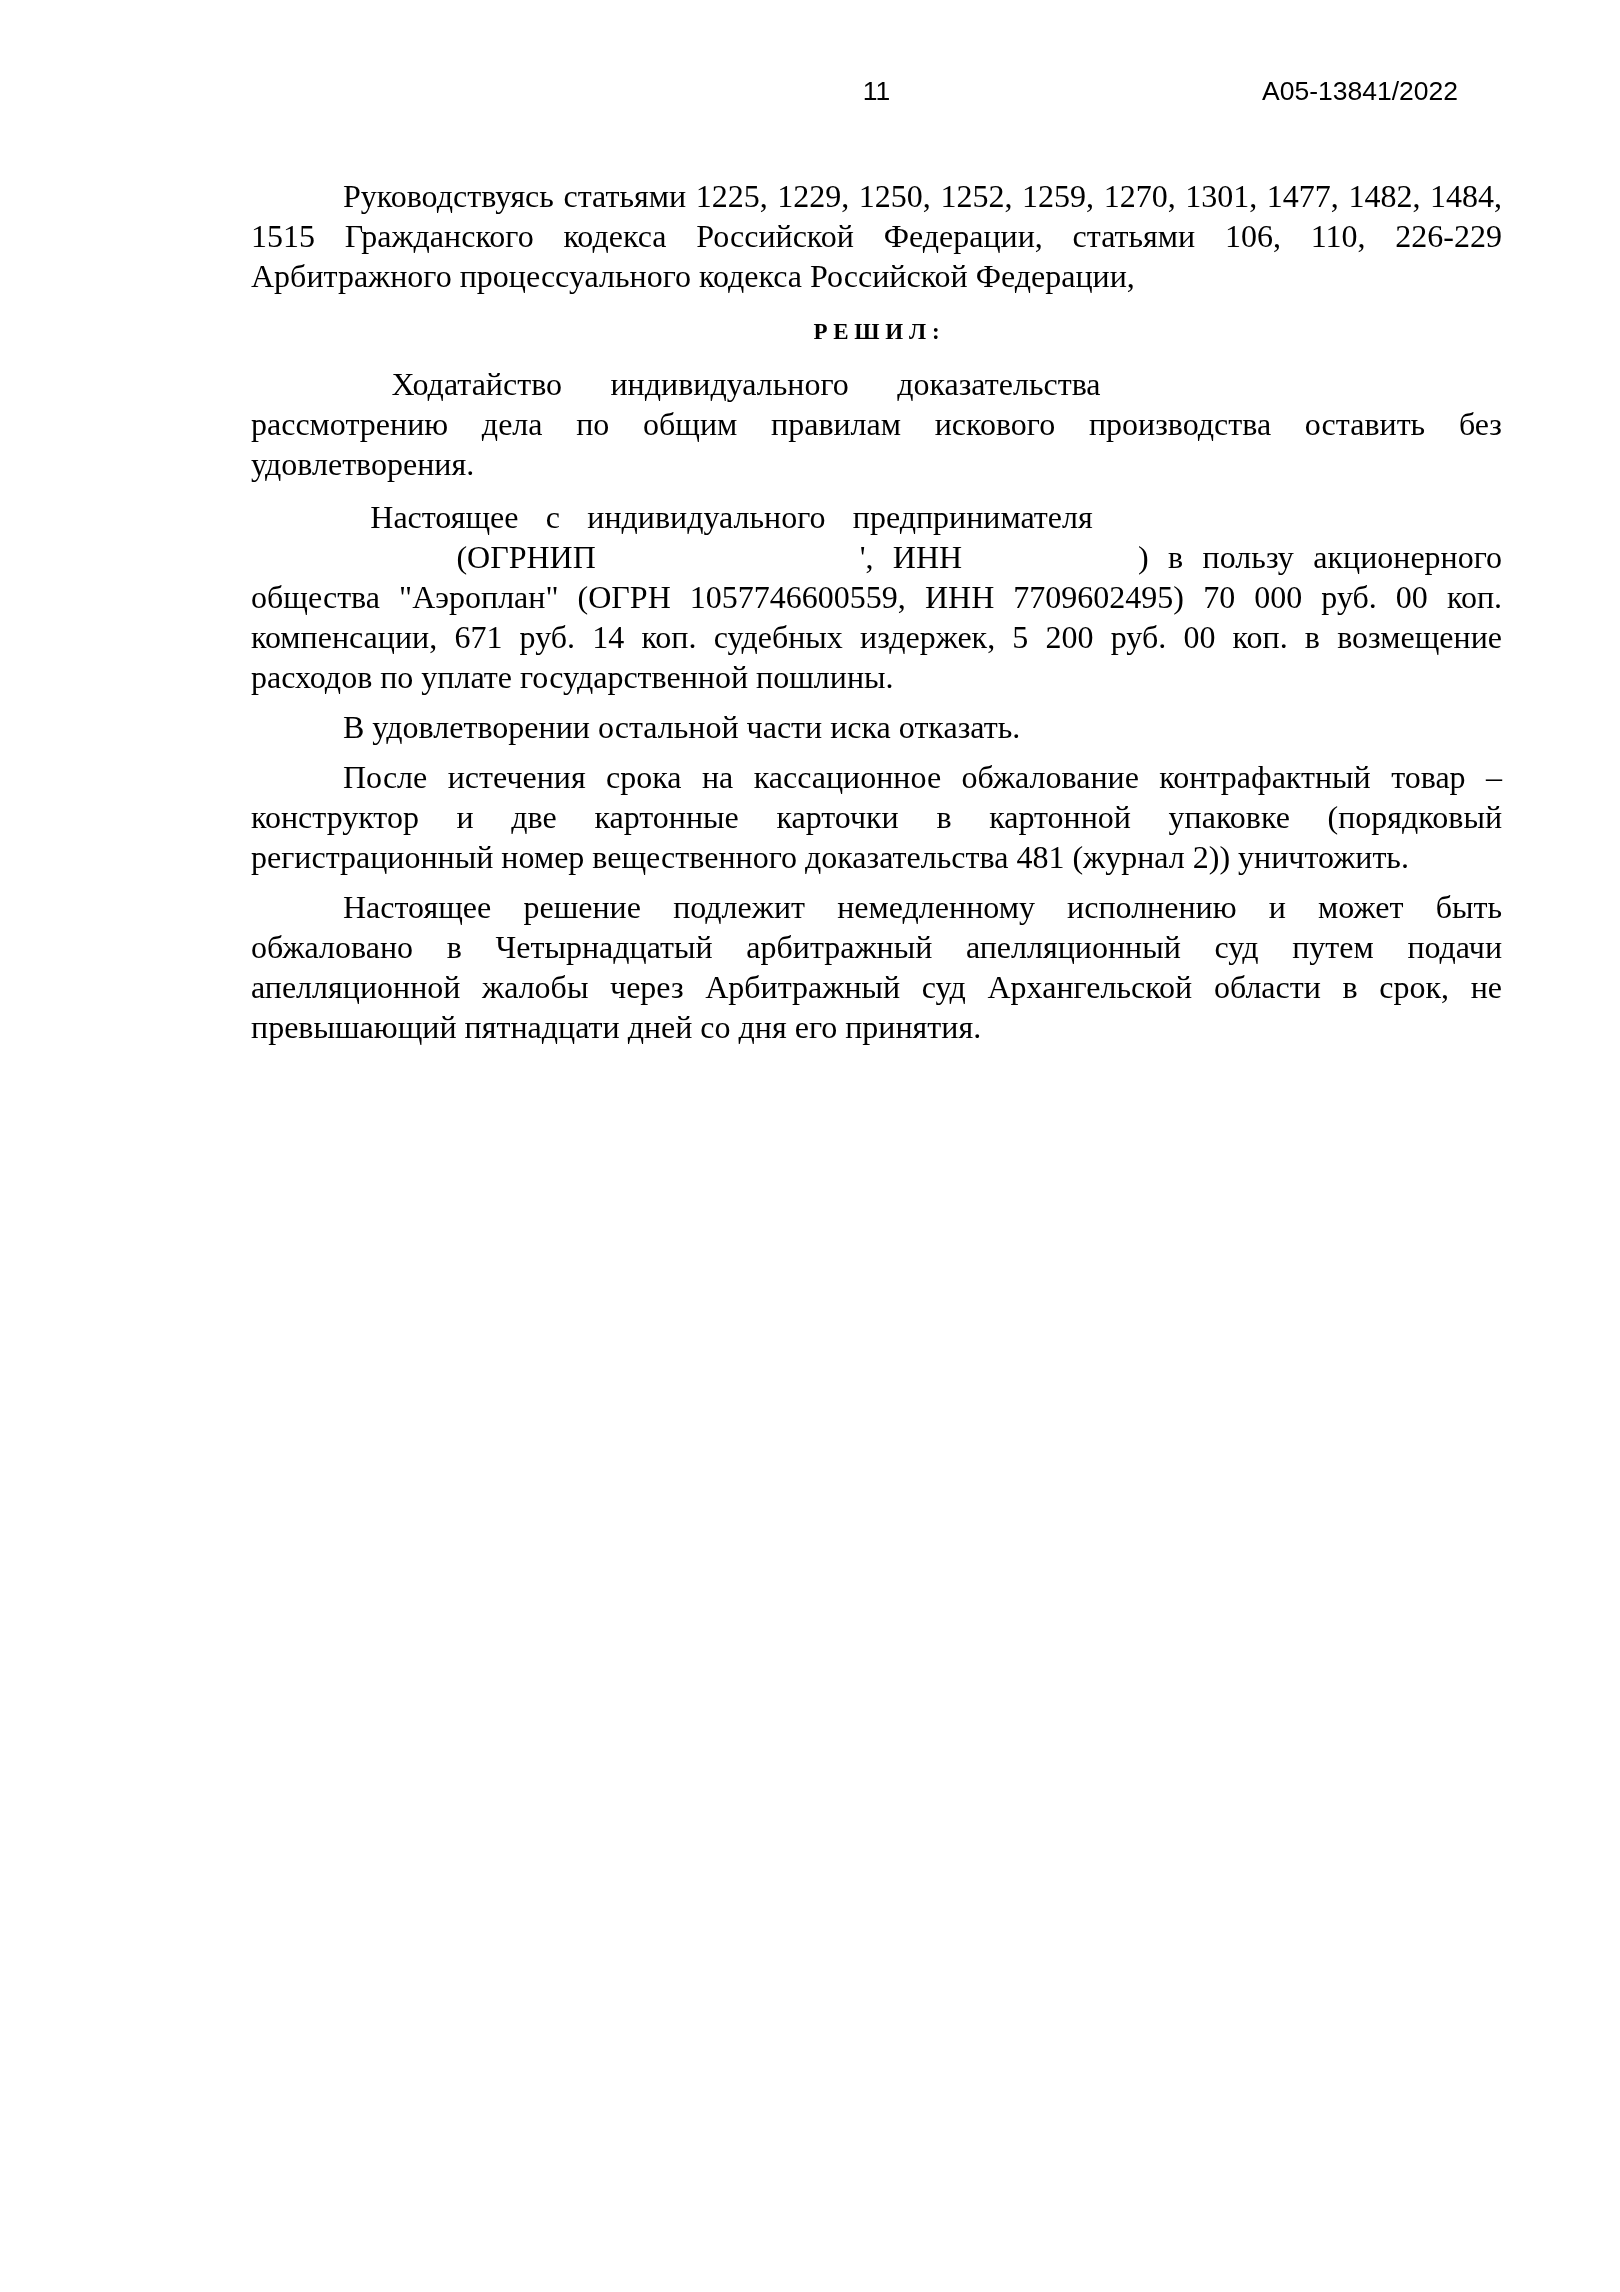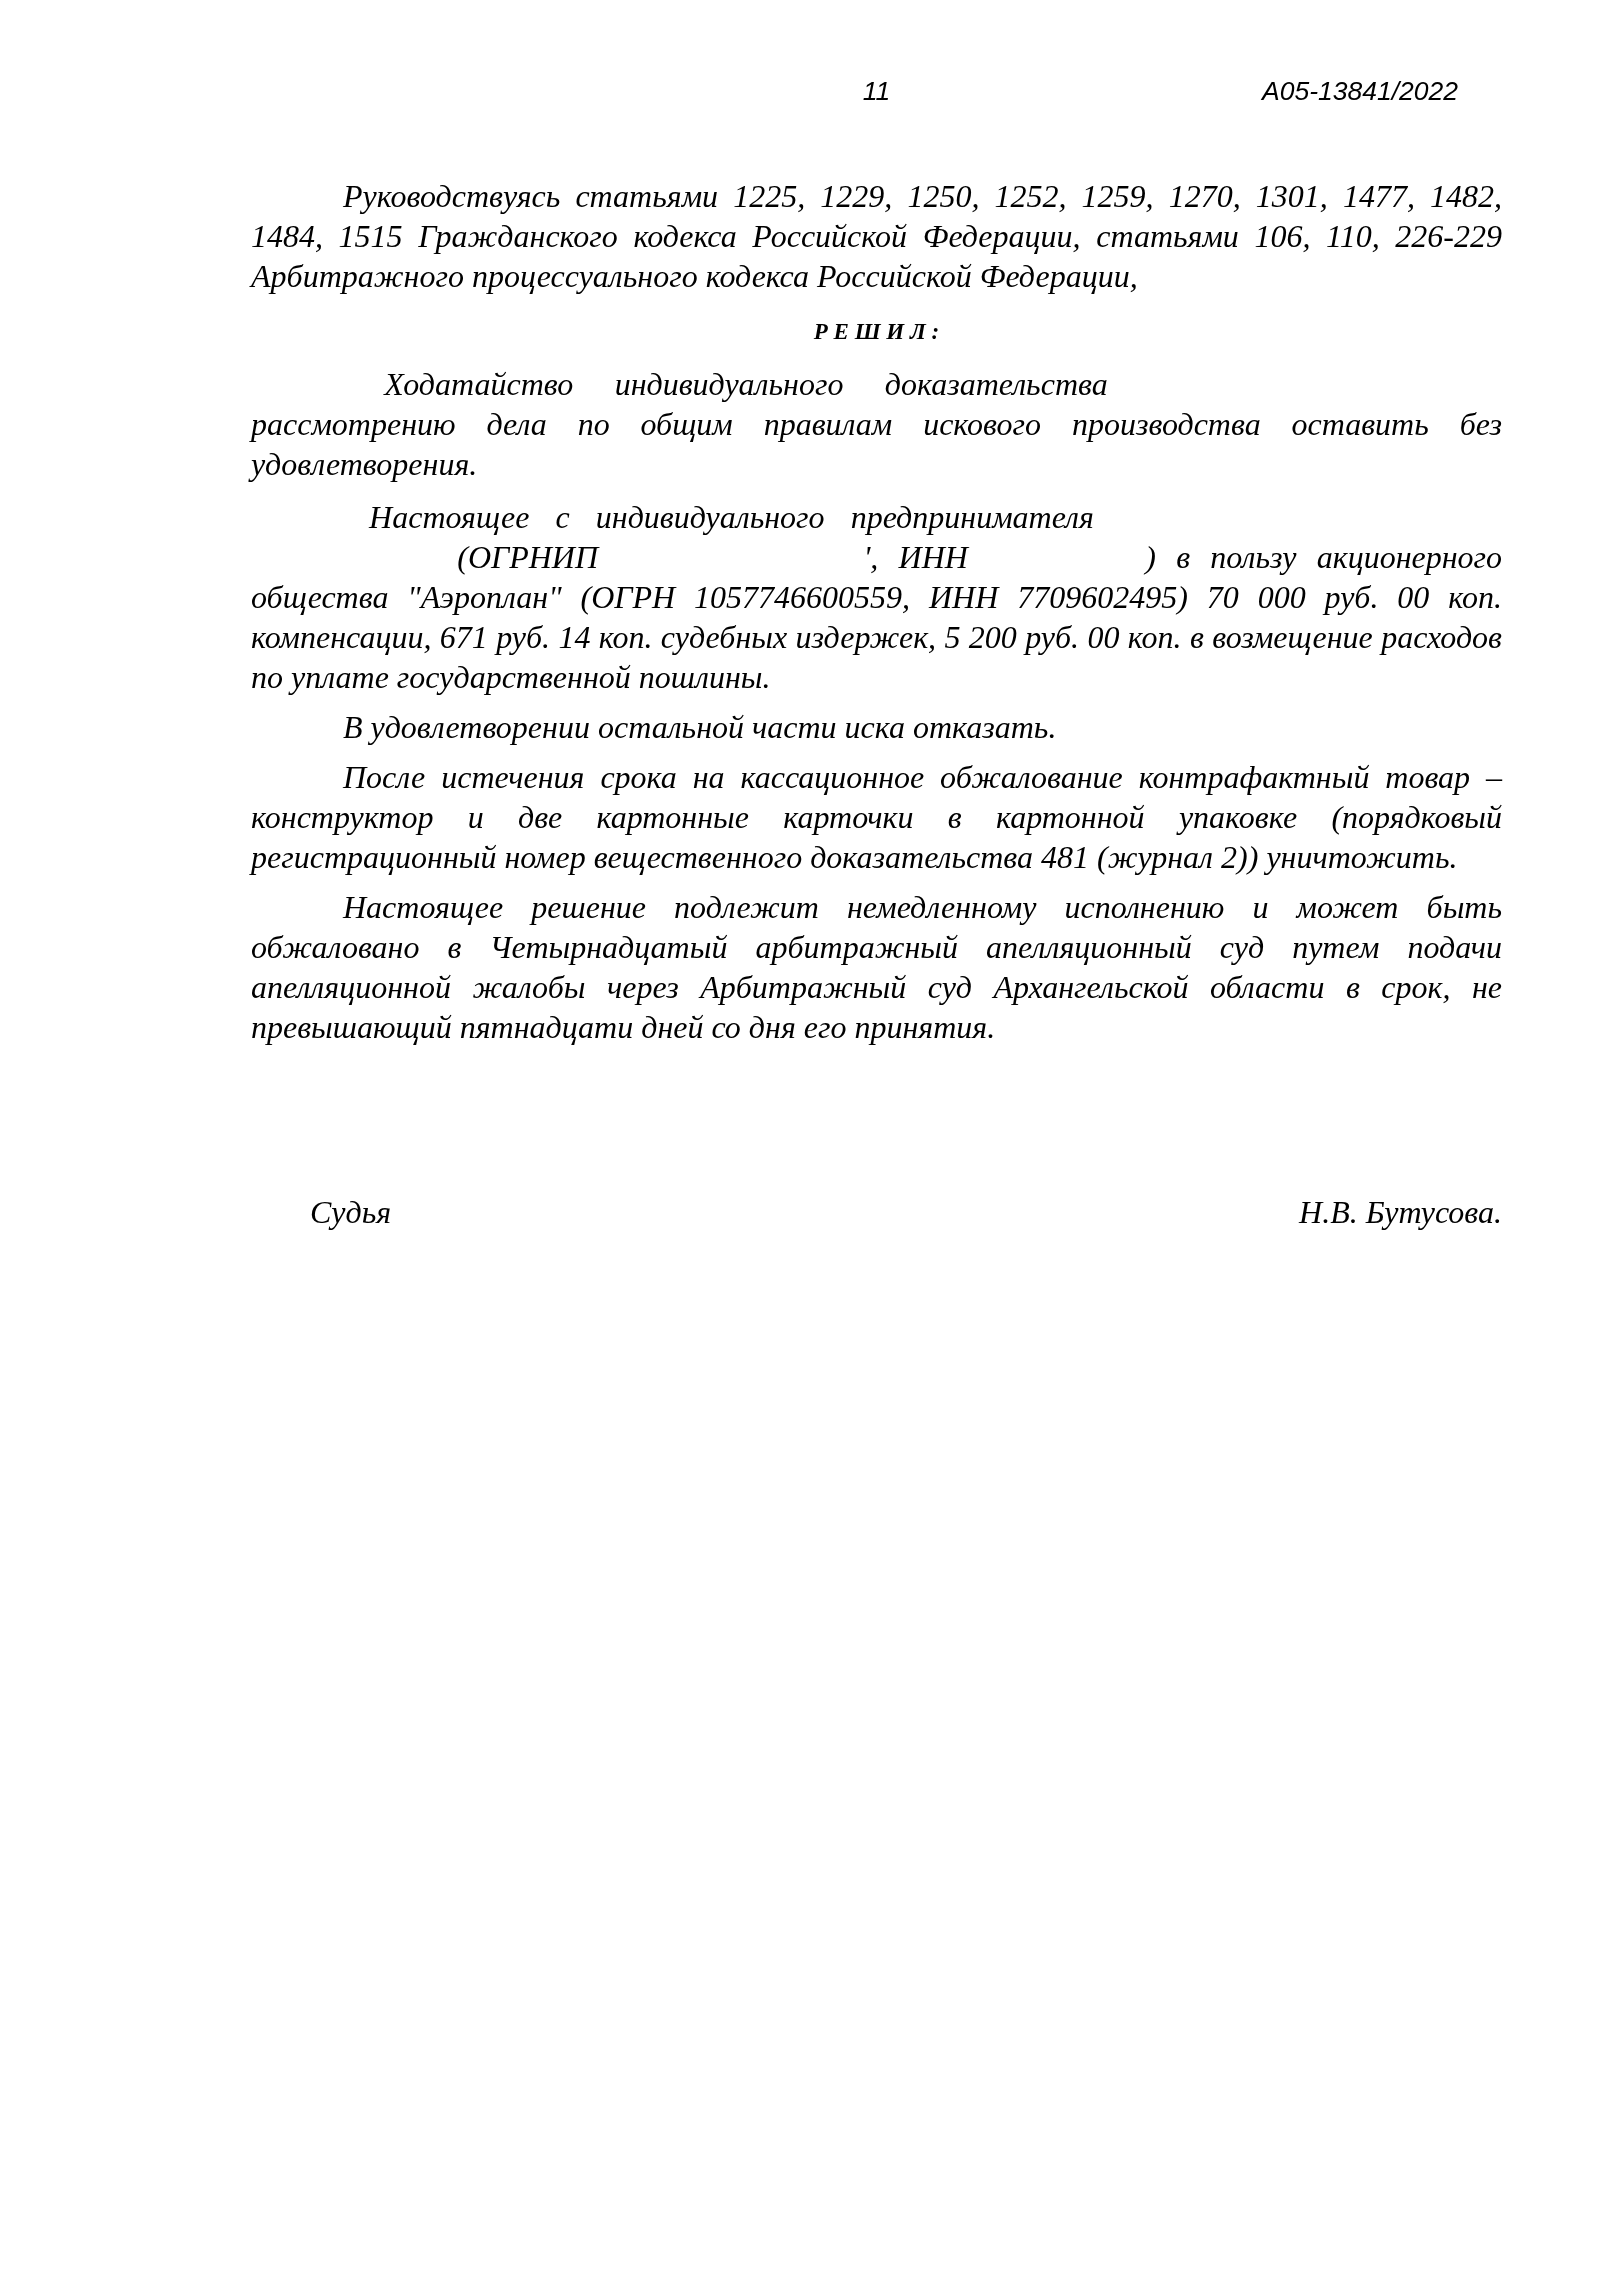--- a/index.html
+++ b/index.html
@@ -11,21 +11,20 @@
     position: relative;
     width: 1620px;
     height: 2293px;
     background: #ffffff;
     color: #000000;
     font-family: "Liberation Serif", "DejaVu Serif", serif;
     font-size: 32px;
     line-height: 40px;
     box-sizing: border-box;
     overflow: hidden;
-    font-style: italic;
   }
   .hdr {
     display: grid;
     grid-template-columns: 1fr auto 1fr;
     align-items: baseline;
     padding: 76px 118px 0 251px;
     font-family: "Liberation Sans", "DejaVu Sans", sans-serif;
     font-size: 26.5px;
     line-height: 31px;
   }
@@ -124,19 +123,15 @@
     </div>
 
     <p class="para">В удовлетворении остальной части иска отказать.</p>
 
     <p class="para">После истечения срока на кассационное обжалование контрафактный товар – конструктор и две картонные карточки в картонной упаковке (порядковый регистрационный номер вещественного доказательства 481 (журнал 2)) уничтожить.</p>
 
     <p class="para">Настоящее решение подлежит немедленному исполнению и может быть обжаловано в Четырнадцатый арбитражный апелляционный суд путем подачи апелляционной жалобы через Арбитражный суд Архангельской области в срок, не превышающий пятнадцати дней со дня его принятия.</p>
 
   </div>
 
-  <div class="sig">
-    <span class="role">Судья</span>
-    <span class="name">Н.В. Бутусова.</span>
-  </div>
 
 </div>
 
 
 </body></html>

